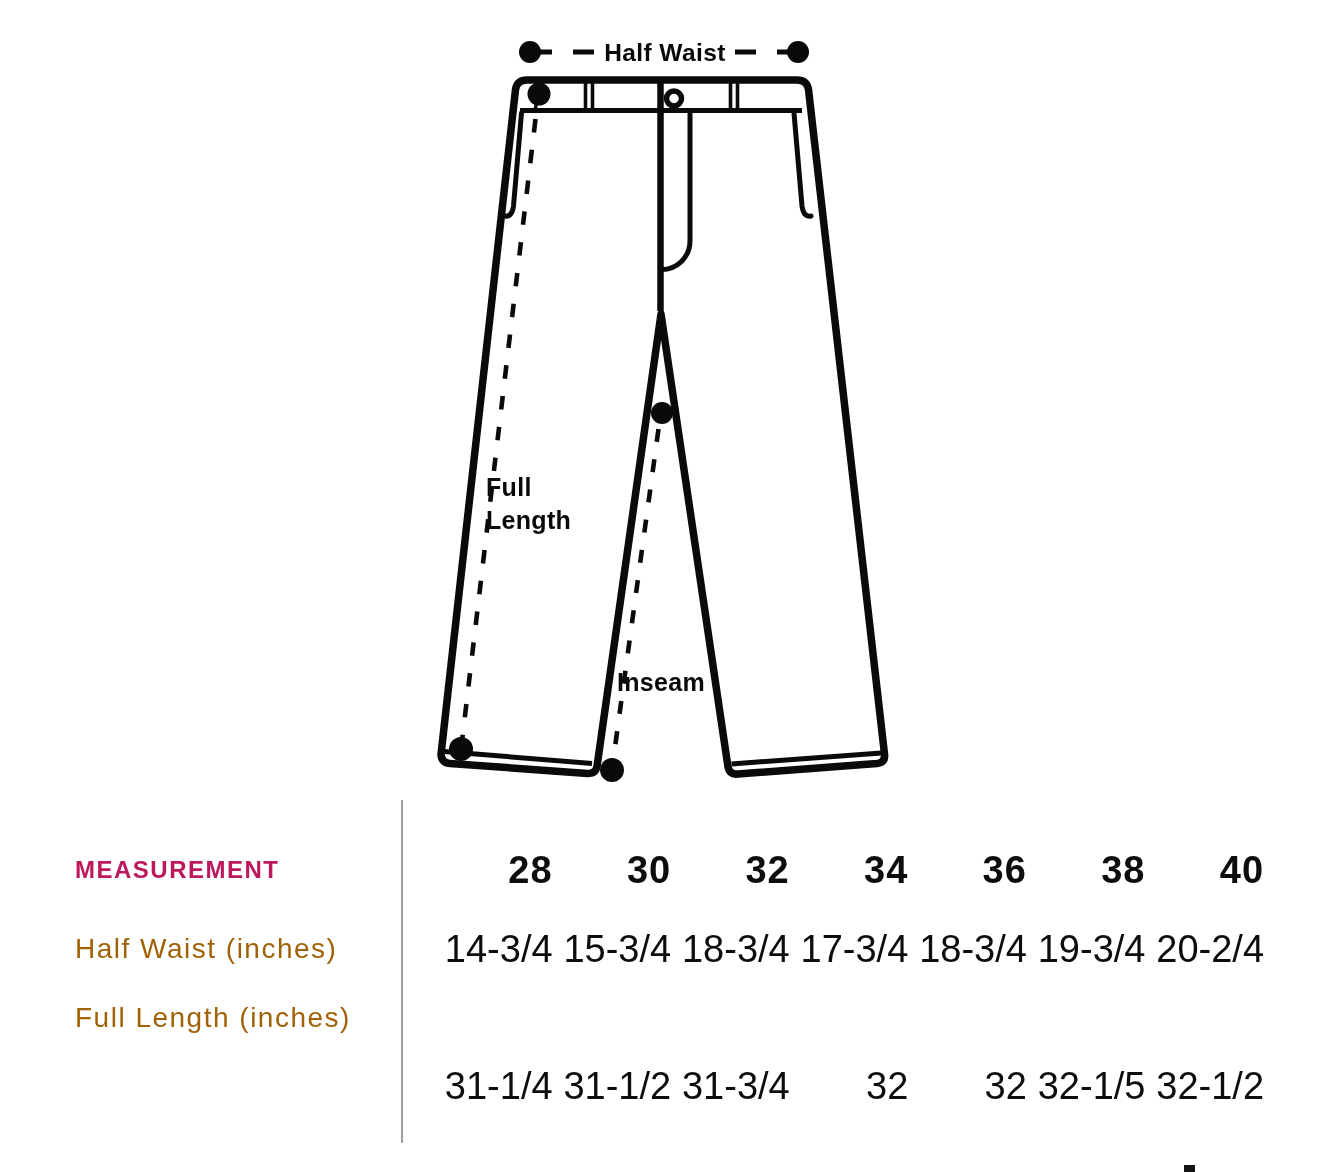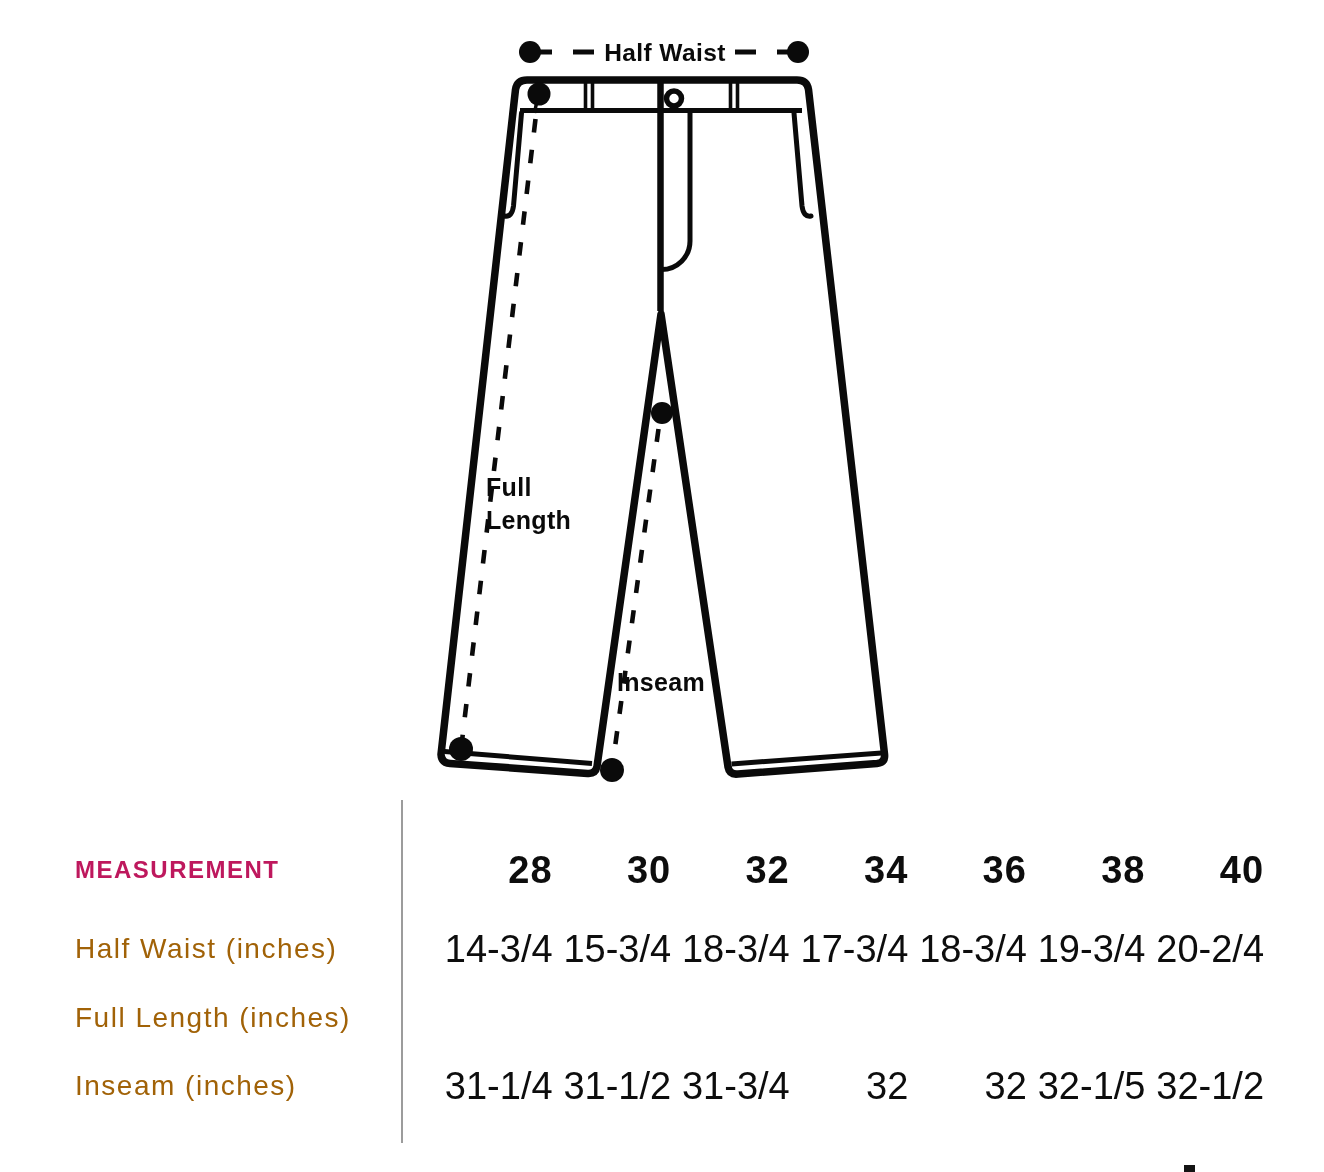--- a/index.html
+++ b/index.html
@@ -189,21 +189,20 @@
         <div class="tcell">19-3/4</div>
         <div class="tcell">20-2/4</div>
       </div>
     </div>
 
     <div class="trow row-2">
       <div class="tlabel">Full Length (inches)</div>
     </div>
 
     <div class="trow row-3">
-      <div class="tlabel">Inseam (inches)</div>
       <div class="tvalues">
         <div class="tcell">31-1/4</div>
         <div class="tcell">31-1/2</div>
         <div class="tcell">31-3/4</div>
         <div class="tcell">32</div>
         <div class="tcell">32</div>
         <div class="tcell">32-1/5</div>
         <div class="tcell">32-1/2</div>
       </div>
     </div>

